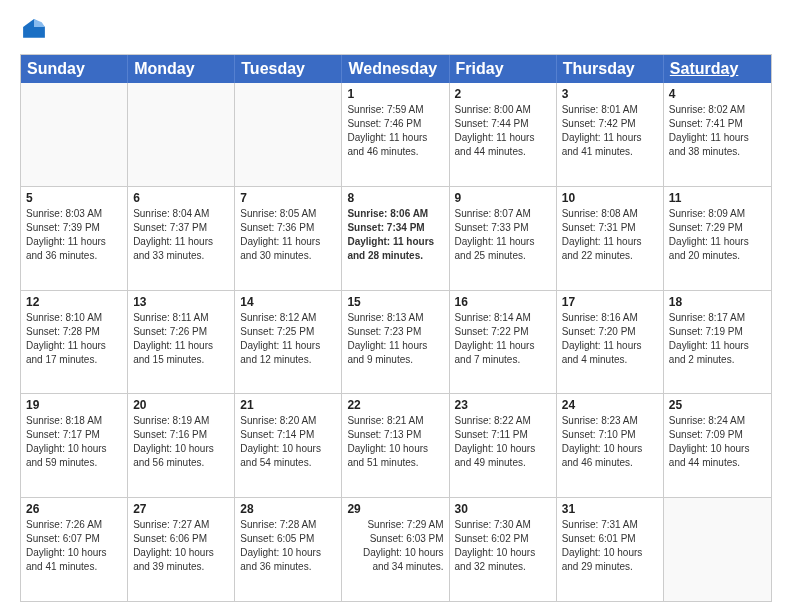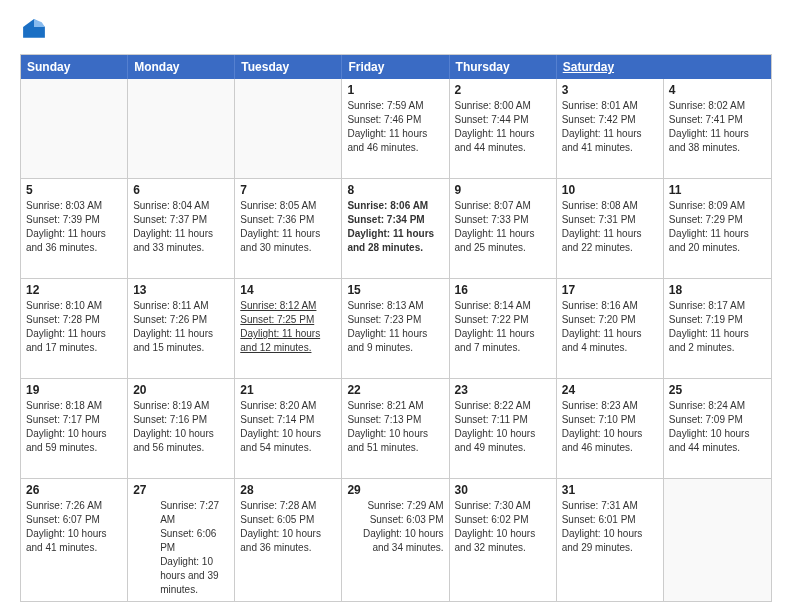--- a/index.html
+++ b/index.html
@@ -58,21 +58,21 @@
       flex-direction: column;
       border: 1px solid #ccc;
     }
     .cal-header {
       display: grid;
       grid-template-columns: repeat(7, 1fr);
       background: #3a6bc4;
     }
     .cal-header-cell {
       color: #fff;
-      font-size: 12px;
+      font-size: 16px;
       font-weight: bold;
       padding: 5px 6px;
       text-align: left;
       border-right: 1px solid #5580d0;
     }
     .cal-header-cell:last-child { border-right: none; text-decoration: underline; }
     .cal-body {
       flex: 1;
       display: flex;
       flex-direction: column;
@@ -127,20 +127,21 @@
       <div class="month-title"></div>
       <div class="subtitle"></div>
     </div>
   </div>
 
   <div class="calendar">
     <div class="cal-header">
     <div class="cal-header-cell">Sunday</div>
         <div class="cal-header-cell">Monday</div>
         <div class="cal-header-cell">Tuesday</div>
+        <div class="cal-header-cell">Wednesday</div>
         <div class="cal-header-cell">Friday</div>
         <div class="cal-header-cell">Thursday</div>
         <div class="cal-header-cell">Saturday</div>
       </div>
     <div class="cal-body">
     <div class="cal-row">
           <div class="cal-cell empty"></div>
           <div class="cal-cell empty"></div>
           <div class="cal-cell empty"></div>
           <div class="cal-cell">
@@ -220,21 +221,21 @@
 Daylight: 11 hours and 17 minutes.</div>
           </div>
           <div class="cal-cell">
             <div class="day-num">13</div>
             <div class="cell-text" style="white-space: pre-line;">Sunrise: 8:11 AM
 Sunset: 7:26 PM
 Daylight: 11 hours and 15 minutes.</div>
           </div>
           <div class="cal-cell">
             <div class="day-num">14</div>
-            <div class="cell-text" style="white-space: pre-line; text-decoration: underline;">Sunrise: 8:12 AM
+            <div class="cell-text" style="white-space: pre-line;">Sunrise: 8:12 AM
 Sunset: 7:25 PM
 Daylight: 11 hours and 12 minutes.</div>
           </div>
           <div class="cal-cell">
             <div class="day-num">15</div>
             <div class="cell-text" style="white-space: pre-line;">Sunrise: 8:13 AM
 Sunset: 7:23 PM
 Daylight: 11 hours and 9 minutes.</div>
           </div>
           <div class="cal-cell">
@@ -302,21 +303,21 @@
         </div>
         <div class="cal-row">
           <div class="cal-cell">
             <div class="day-num">26</div>
             <div class="cell-text" style="white-space: pre-line;">Sunrise: 7:26 AM
 Sunset: 6:07 PM
 Daylight: 10 hours and 41 minutes.</div>
           </div>
           <div class="cal-cell">
             <div class="day-num">27</div>
-            <div class="cell-text" style="white-space: pre-line; margin-left: 27px;">Sunrise: 7:27 AM
+            <div class="cell-text" style="white-space: pre-line;">Sunrise: 7:27 AM
 Sunset: 6:06 PM
 Daylight: 10 hours and 39 minutes.</div>
           </div>
           <div class="cal-cell">
             <div class="day-num">28</div>
             <div class="cell-text" style="white-space: pre-line;">Sunrise: 7:28 AM
 Sunset: 6:05 PM
 Daylight: 10 hours and 36 minutes.</div>
           </div>
           <div class="cal-cell">

